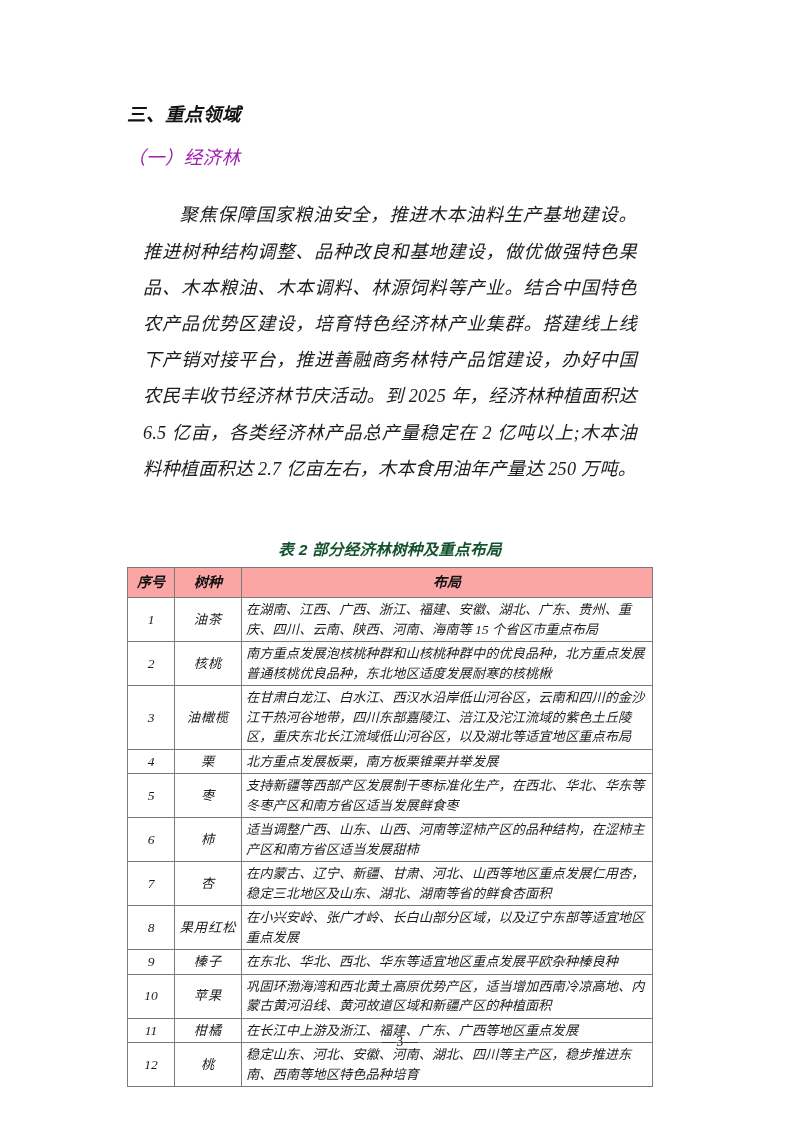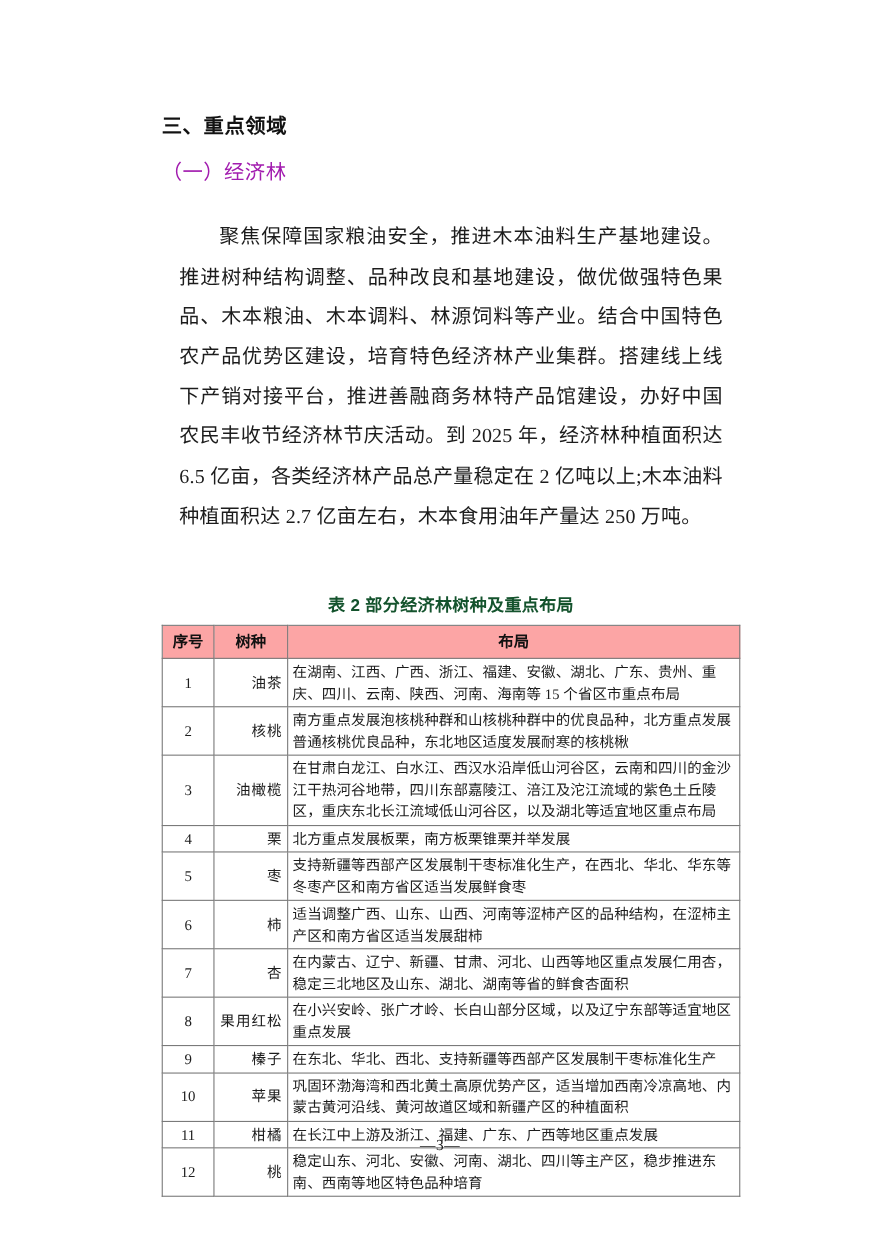--- a/index.html
+++ b/index.html
@@ -19,23 +19,24 @@
   .page {
     position: relative;
     width: 800px;
     height: 1132px;
     background: #ffffff;
     box-sizing: border-box;
     padding: 0;
   }
   .content {
     position: absolute;
-    left: 147px;
+    left: 127px;
     top: 0;
     width: 526px;
+    font-style: italic;
   }
 
   
   .heading-1 {
     font-family: "Liberation Sans", "DejaVu Sans", sans-serif;
     font-weight: bold;
     font-size: 18.5px;
     letter-spacing: 0.5px;
     color: #121212;
     margin: 0;
@@ -102,21 +103,21 @@
     height: 25px;
     padding: 2px 4px;
   }
   td.col-idx {
     text-align: center;
     width: 38px;
     font-family: "Liberation Serif", "DejaVu Serif", serif;
     font-size: 13.5px;
   }
   td.col-species {
-    text-align: right;
+    text-align: center;
     width: 58px;
     letter-spacing: 1px;
   }
   td.col-layout {
     text-align: left;
     padding-left: 6px;
     padding-right: 4px;
     letter-spacing: 0.1px;
   }
   th.col-idx { width: 38px; }
@@ -194,21 +195,21 @@
           <td class="col-layout">在内蒙古、辽宁、新疆、甘肃、河北、山西等地区重点发展仁用杏，稳定三北地区及山东、湖北、湖南等省的鲜食杏面积</td>
         </tr>
         <tr>
           <td class="col-idx">8</td>
           <td class="col-species">果用红松</td>
           <td class="col-layout">在小兴安岭、张广才岭、长白山部分区域，以及辽宁东部等适宜地区重点发展</td>
         </tr>
         <tr>
           <td class="col-idx">9</td>
           <td class="col-species">榛子</td>
-          <td class="col-layout">在东北、华北、西北、支持新疆等西部产区发展制干枣标准化生产</td>
+          <td class="col-layout">在东北、华北、西北、华东等适宜地区重点发展平欧杂种榛良种</td>
         </tr>
         <tr>
           <td class="col-idx">10</td>
           <td class="col-species">苹果</td>
           <td class="col-layout">巩固环渤海湾和西北黄土高原优势产区，适当增加西南冷凉高地、内蒙古黄河沿线、黄河故道区域和新疆产区的种植面积</td>
         </tr>
         <tr>
           <td class="col-idx">11</td>
           <td class="col-species">柑橘</td>
           <td class="col-layout">在长江中上游及浙江、福建、广东、广西等地区重点发展</td>

